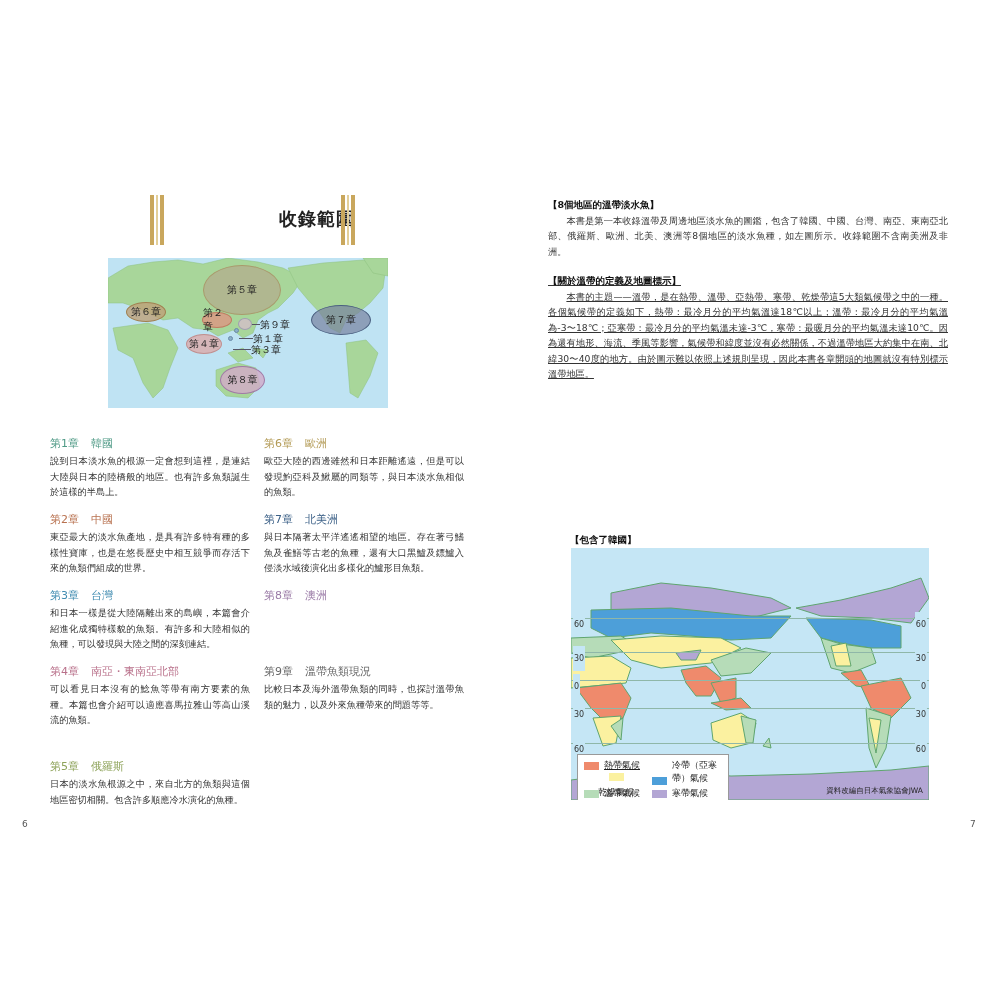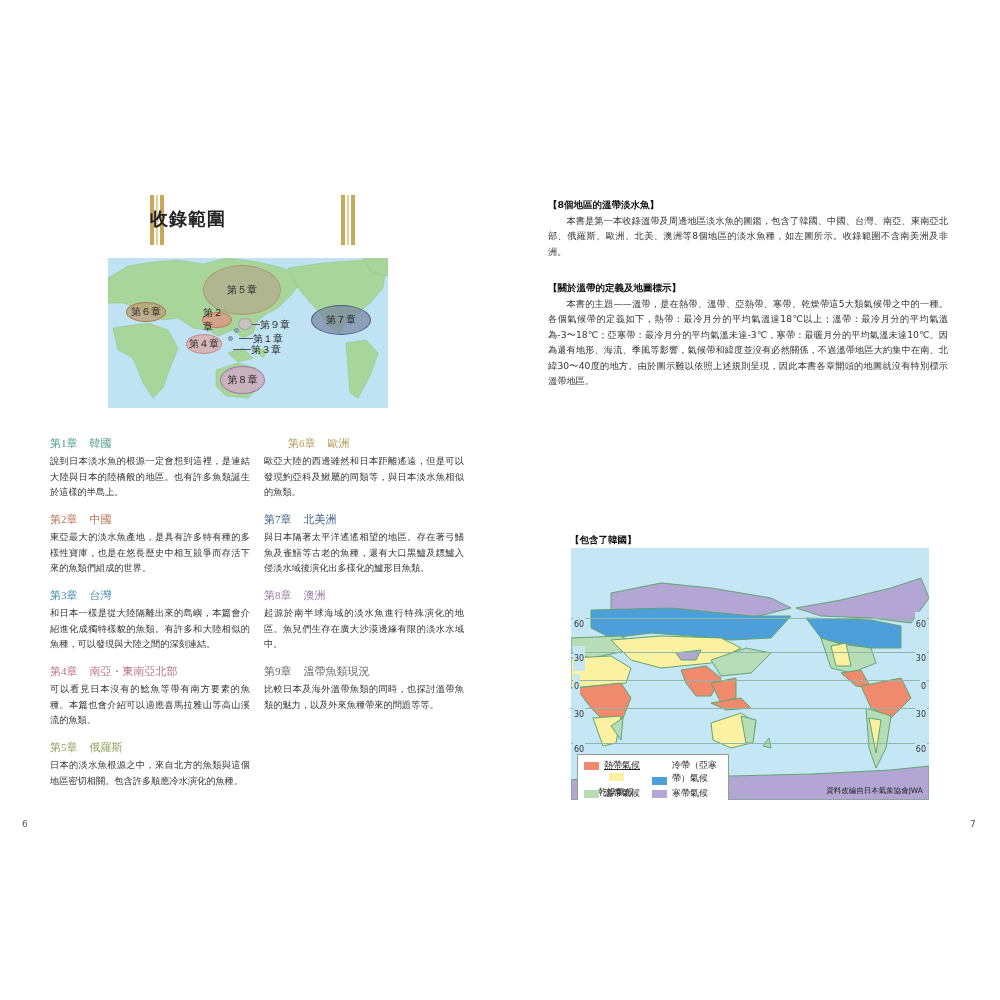--- a/index.html
+++ b/index.html
@@ -7,34 +7,34 @@
          font-family:"DejaVu Sans", "Liberation Sans", sans-serif; color:#333; }
   .abs { position:absolute; }
 
   
   .title-box { left:150px; top:195px; width:205px; height:50px; }
   .gold-bars { position:absolute; top:0; width:14px; height:50px; display:flex; gap:2px; }
   .gold-bars span { display:block; height:100%; }
   .gold-bars .b1 { width:4px; background:#c9a75d; }
   .gold-bars .b2 { width:2px; background:#e3cf9a; }
   .gold-bars .b3 { width:4px; background:#c9a75d; }
-  .title-text { position:absolute; left:0; right:0; top:12px; text-align:left;
+  .title-text { position:absolute; left:0; right:0; top:12px; text-align:right;
                 font-family:Liberation Serif, serif; font-weight:bold;
                 font-size:18px; color:#222; letter-spacing:1px; }
 
   
   .map1 { left:108px; top:258px; width:280px; height:150px; background:#bfe3f3; overflow:hidden; }
   .ellipse { position:absolute; border-radius:50%; display:flex; align-items:center; justify-content:center;
              font-size:10px; color:#222; box-sizing:border-box; }
   .leader { position:absolute; font-size:10px; color:#222; }
   .leader-line { position:absolute; height:1px; background:#556; }
 
   
   .chap { position:absolute; width:200px; font-size:9.2px; line-height:15.5px; }
-  .chap h3 { margin:0 0 2px 0; font-size:11px; font-weight:normal; line-height:15px;font-family:Liberation Serif, serif; }
+  .chap h3 { margin:0 0 2px 0; font-size:11px; font-weight:normal; line-height:15px; }
   .chap h3 .num { margin-right:12px; }
   .chap p { margin:0; color:#333; text-align:justify; }
 
   
   .rtext { left:548px; width:400px; font-size:9.2px; line-height:15.5px; color:#333; }
   .rtext h4 { margin:0; font-size:9.5px; font-weight:bold; color:#111; }
   .rtext p { margin:0; text-indent:2em; text-align:justify; }
 
   
   .cm-title { left:570px; top:534px; font-size:9.5px; font-weight:bold; color:#111; }
@@ -125,49 +125,48 @@
 </div>
 <div class="chap" style="left:50px;top:588px;">
   <h3 style="color:#3f8bb0;"><span class="num">第3章</span><span>台灣</span></h3>
   <p>和日本一樣是從大陸隔離出來的島嶼，本篇會介紹進化成獨特樣貌的魚類。有許多和大陸相似的魚種，可以發現與大陸之間的深刻連結。</p>
 </div>
 <div class="chap" style="left:50px;top:664px;">
   <h3 style="color:#b9708a;"><span class="num">第4章</span><span>南亞・東南亞北部</span></h3>
   <p>可以看見日本沒有的鯰魚等帶有南方要素的魚種。本篇也會介紹可以適應喜馬拉雅山等高山溪流的魚類。</p>
 </div>
 <div class="chap" style="left:50px;top:740px;">
-  <h3 style="color:#8ea35a;"><span class="num">第5章</span><span>俄羅斯</span></h3>
+  <h3 style="color:#8ea35a;margin-top:19px;"><span class="num">第5章</span><span>俄羅斯</span></h3>
   <p>日本的淡水魚根源之中，來自北方的魚類與這個地區密切相關。包含許多順應冷水演化的魚種。</p>
 </div>
 
 <div class="chap" style="left:264px;top:436px;">
-  <h3 style="color:#b39a55;margin-left:24px;"><span class="num">第6章</span><span>歐洲</span></h3>
+  <h3 style="color:#b39a55;"><span class="num">第6章</span><span>歐洲</span></h3>
   <p>歐亞大陸的西邊雖然和日本距離遙遠，但是可以發現鮈亞科及鰍屬的同類等，與日本淡水魚相似的魚類。</p>
 </div>
 <div class="chap" style="left:264px;top:512px;">
   <h3 style="color:#3a5f86;"><span class="num">第7章</span><span>北美洲</span></h3>
   <p>與日本隔著太平洋遙遙相望的地區。存在著弓鰭魚及雀鱔等古老的魚種，還有大口黑鱸及鏢鱸入侵淡水域後演化出多樣化的鱸形目魚類。</p>
 </div>
 <div class="chap" style="left:264px;top:588px;">
   <h3 style="color:#9a7aa6;"><span class="num">第8章</span><span>澳洲</span></h3>
-  <p>起源於南半球海域的淡水魚進行特殊演化的地區。魚兒們生存在廣大沙漠邊緣有限的淡水水域中。</p>
 </div>
 <div class="chap" style="left:264px;top:664px;">
   <h3 style="color:#666;"><span class="num">第9章</span><span>溫帶魚類現況</span></h3>
   <p>比較日本及海外溫帶魚類的同時，也探討溫帶魚類的魅力，以及外來魚種帶來的問題等等。</p>
 </div>
 
 <div class="abs pnum" style="left:22px;">6</div>
 
 <div class="abs rtext" style="top:197px;">
   <h4>【8個地區的溫帶淡水魚】</h4>
   <p>本書是第一本收錄溫帶及周邊地區淡水魚的圖鑑，包含了韓國、中國、台灣、南亞、東南亞北部、俄羅斯、歐洲、北美、澳洲等8個地區的淡水魚種，如左圖所示。收錄範圍不含南美洲及非洲。</p>
 </div>
 
-<div class="abs rtext" style="top:280px;">
+<div class="abs rtext" style="top:273px;text-decoration:underline;">
   <h4>【關於溫帶的定義及地圖標示】</h4>
   <p>本書的主題——溫帶，是在熱帶、溫帶、亞熱帶、寒帶、乾燥帶這5大類氣候帶之中的一種。各個氣候帶的定義如下，熱帶：最冷月分的平均氣溫達18℃以上；溫帶：最冷月分的平均氣溫為-3〜18℃；亞寒帶：最冷月分的平均氣溫未達-3℃，寒帶：最暖月分的平均氣溫未達10℃。因為還有地形、海流、季風等影響，氣候帶和緯度並沒有必然關係，不過溫帶地區大約集中在南、北緯30〜40度的地方。由於圖示難以依照上述規則呈現，因此本書各章開頭的地圖就沒有特別標示溫帶地區。</p>
 </div>
 
 <div class="abs cm-title">【包含了韓國】</div>
 
 <div class="abs climate">
   <svg width="358" height="252" style="position:absolute;left:0;top:0;">
     <g stroke="#5fa56f" stroke-width="1">
 

